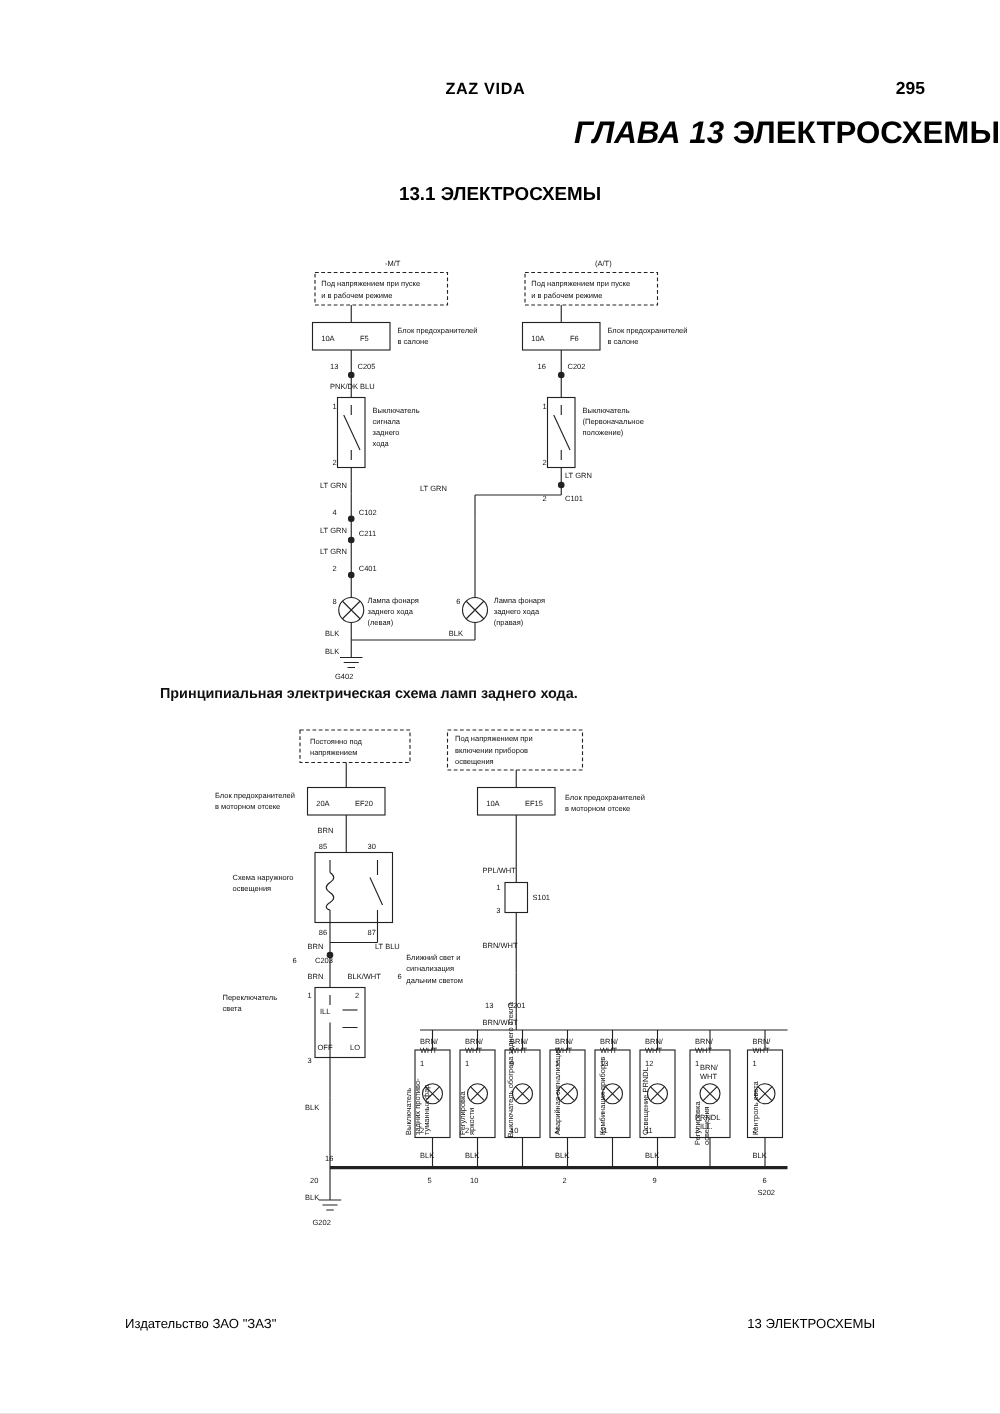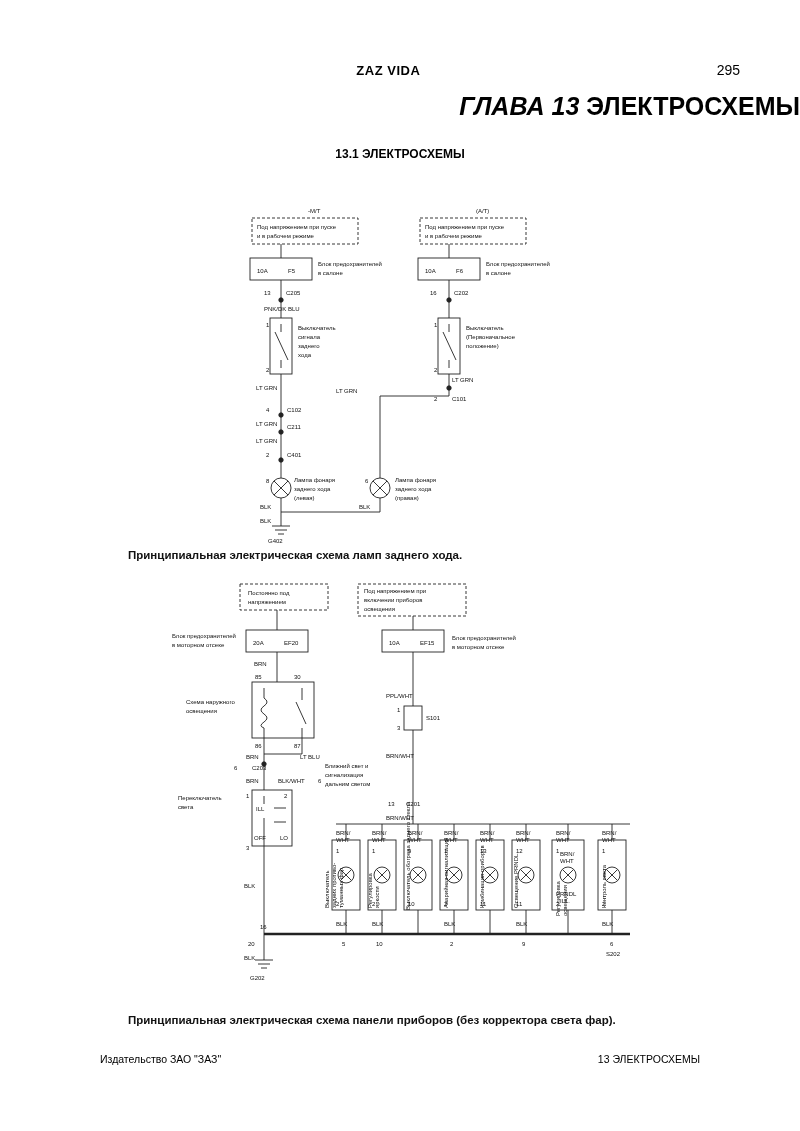--- a/index.html
+++ b/index.html
@@ -12,29 +12,29 @@
     overflow:hidden;
   }
   .hdr{
     position:absolute;top:62px;left:0;right:0;
     display:flex;align-items:baseline;
     padding:0 60px;
   }
   .hdr-title{
     flex:1;text-align:center;font-weight:bold;font-size:13px;letter-spacing:.5px;
   }
-  .hdr-page{font-weight:normal;font-size:14px;}
+  .hdr-page{font-weight:bold;font-size:14px;}
   .chapter{
     position:absolute;top:92px;left:0;right:0;text-align:right;
     font-size:25px;font-style:italic;font-weight:bold;
   }
   .chapter .reg{font-style:normal;}
   .sec1{
     position:absolute;top:147px;left:0;right:0;text-align:center;
-    font-size:12px;font-weight:bold;
+    font-size:15px;font-weight:bold;
   }
   .sec2{
     position:absolute;top:173px;left:0;right:0;text-align:center;
     font-size:11.5px;font-weight:bold;
   }
   .cap{
     position:absolute;left:100px;font-size:11.5px;font-weight:bold;color:#111;padding-left:28px;
   }
   .cap1{top:549px;}
   .cap2{top:1014px;}
@@ -413,18 +413,17 @@
       <text x="216" y="368">10</text>
       <text x="290" y="368">2</text>
       <text x="362" y="368">9</text>
       <text x="450" y="368">6</text>
       <text x="100" y="351">16</text>
       <text x="446" y="378">S202</text>
     </g>
   </svg>
   </div>
 
-  <div class="cap cap2">Принципиальная электрическая схема панели приборов (без корректора света фар).</div>
 
   <div class="footer-left">Издательство ЗАО "ЗАЗ"</div>
   <div class="footer-right">13 ЭЛЕКТРОСХЕМЫ</div>
 
 </div>
 
 </body></html>

